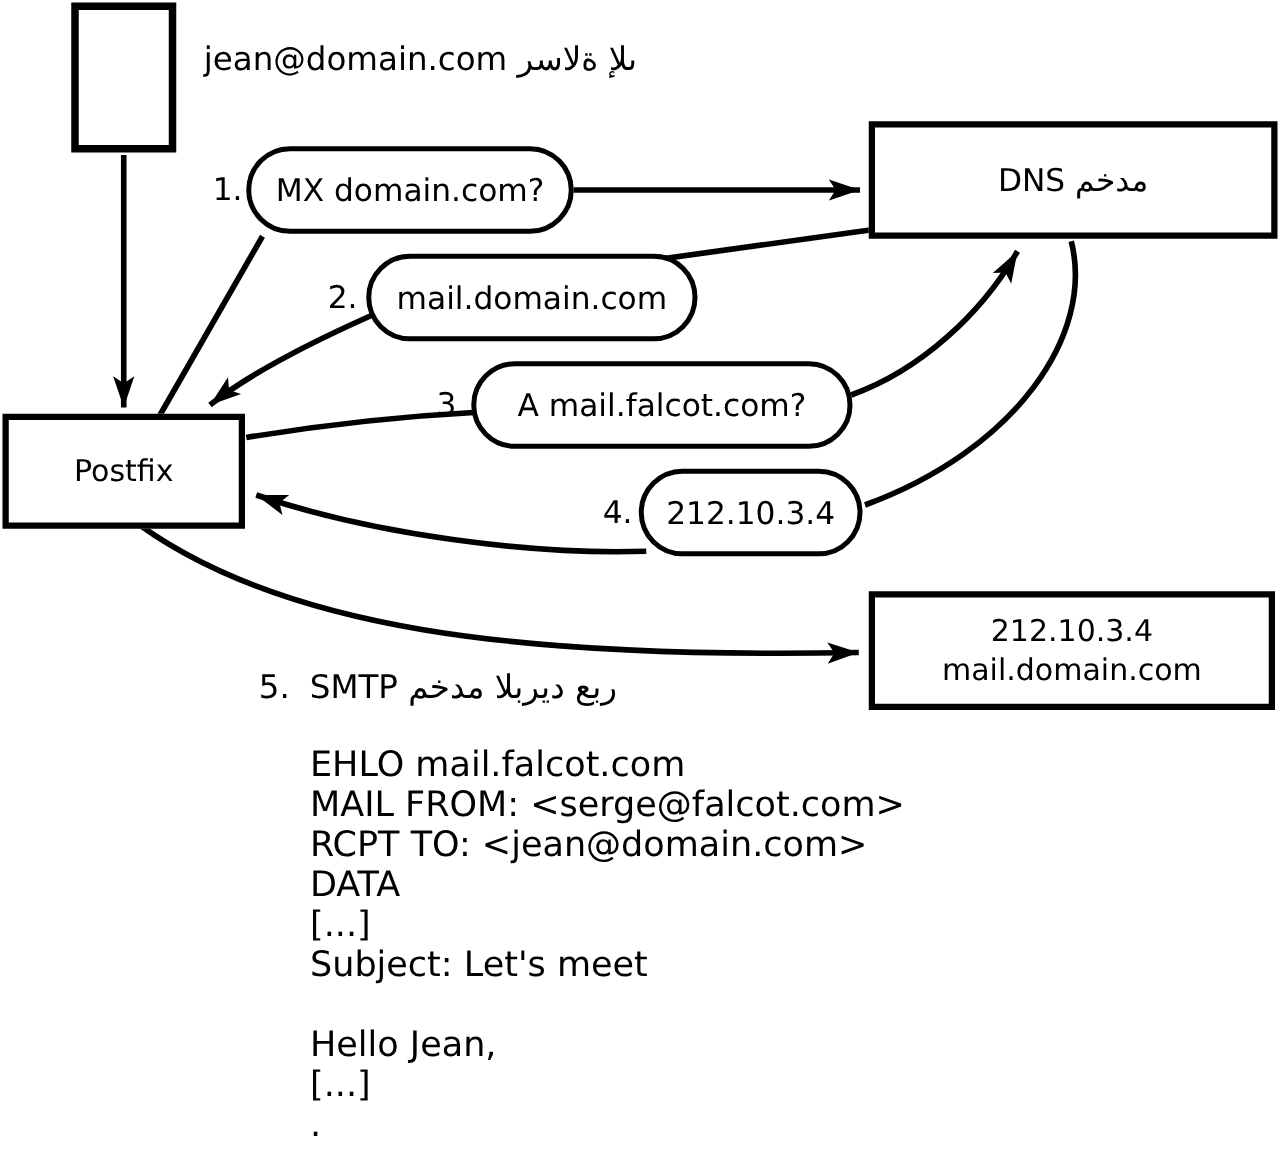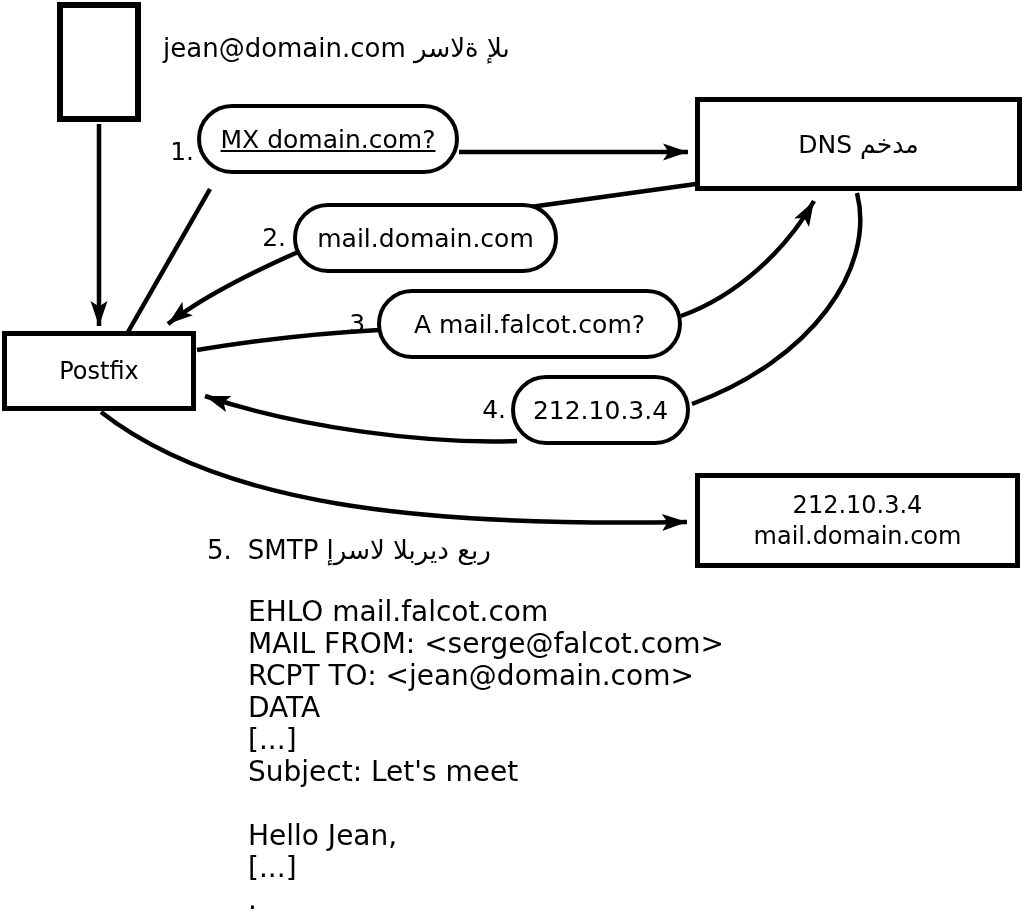--- a/index.html
+++ b/index.html
@@ -8,29 +8,29 @@
     font-family:"DejaVu Sans","Liberation Sans",sans-serif;color:#000;
     overflow:hidden;
   }
   .wires{position:absolute;left:0;top:0;width:1024px;height:919px;}
   .node{
     position:absolute;box-sizing:border-box;background:#fff;border:5px solid #000;
     display:flex;flex-direction:column;align-items:center;justify-content:center;
     text-align:center;
   }
   .envelope{left:57px;top:2px;width:84px;height:120px;border-width:6px;}
-  .postfix{left:2px;top:331px;width:194px;height:80px;font-size:24px;}
+  .postfix{left:2px;top:331px;width:194px;height:92px;font-size:24px;}
   .dns{left:695px;top:97px;width:327px;height:94px;font-size:25px;}
   .server{left:695px;top:473px;width:325px;height:95px;font-size:24px;line-height:31px;}
   .pill{
     position:absolute;box-sizing:border-box;background:#fff;border:4px solid #000;
     border-radius:40px;display:flex;align-items:center;justify-content:center;
     font-size:25px;white-space:nowrap;
   }
-  .pill1{left:197px;top:104px;width:262px;height:70px;text-decoration:underline;}
+  .pill1{left:197px;top:117px;width:262px;height:70px;}
   .pill2{left:293px;top:203px;width:265px;height:70px;}
   .pill3{left:377px;top:289px;width:305px;height:70px;}
   .pill4{left:511px;top:375px;width:179px;height:70px;}
   .stepnum{
     position:absolute;width:46px;text-align:right;font-size:25px;line-height:34px;
   }
   .n1{left:148px;top:135px;}
   .n2{left:240px;top:221px;}
   .n3{left:327px;top:307px;}
   .n4{left:460px;top:393px;}
@@ -103,21 +103,21 @@
   </div>
 
   <div class="stepnum n4">4.</div>
   <div class="pill pill4">
     <span>212.10.3.4</span>
   </div>
 
   <div class="step5">
     <span>5.</span>
     <span class="gap"></span>
-    <bdo dir="ltr">SMTP إرسال البريد عبر</bdo>
+    <bdo dir="ltr">SMTP مخدم البريد عبر</bdo>
   </div>
 
   <div class="smtp">EHLO mail.falcot.com
 MAIL FROM: &lt;serge@falcot.com&gt;
 RCPT TO: &lt;jean@domain.com&gt;
 DATA
 [...]
 Subject: Let's meet
 
 Hello Jean,

